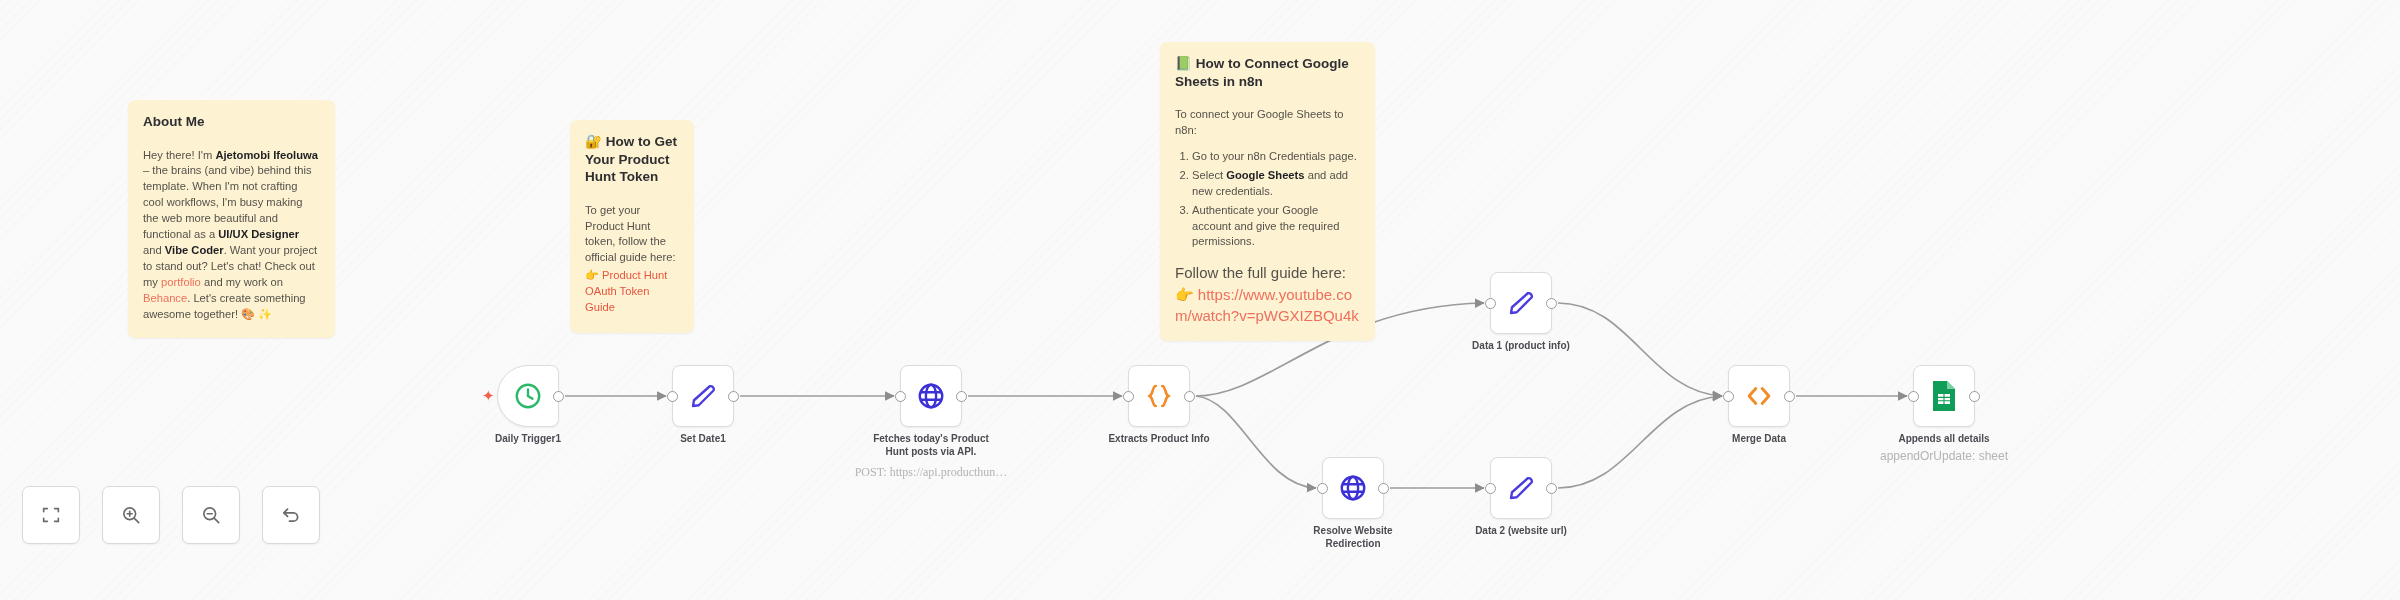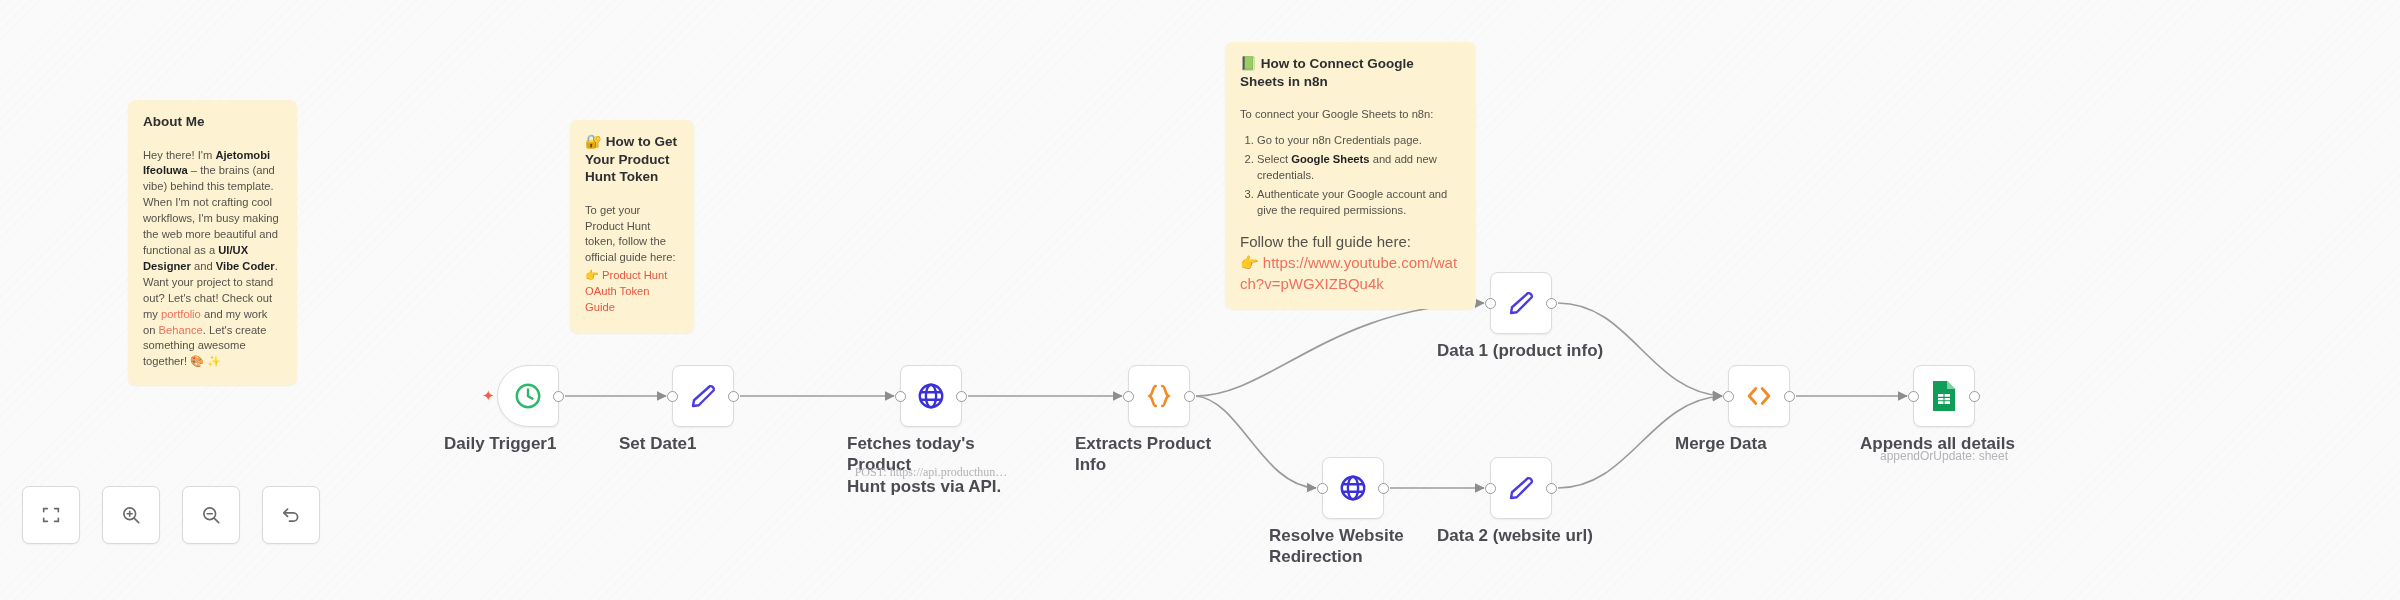--- a/index.html
+++ b/index.html
@@ -40,23 +40,23 @@
   .note-body { font-size: 11.2px; color: #55514a; }
   .note-body p { margin-bottom: 2px; }
   .note b { color: #1f1f23; font-weight: bold; }
   .lnk { color: #ef6f5c; }
   .lnk-strong { color: #e8553f; }
   .note ol { margin: 10px 0 0 17px; }
   .note ol li { margin-bottom: 3px; font-size: 11.2px; }
   .note-follow { margin-top: 12px; font-size: 15px; }
   .note-url { color: #ef6f5c; word-break: break-all; display: inline; }
 
-  #note-about   { left: 128px; top: 100px;  width: 169px; }
+  #note-about   { left: 128px; top: 100px;  width: 207px; }
   #note-token   { left: 570px; top: 120px;  width: 124px; }
-  #note-sheets  { left: 1225px; top: 42px;  width: 251px; }
+  #note-sheets  { left: 1160px; top: 42px;  width: 215px; }
 
   
   .node { position: absolute; }
   .node-box {
     width: 62px; height: 62px;
     background: #ffffff;
     border: 1px solid #dcdcdc;
     border-radius: 8px;
     display: flex; align-items: center; justify-content: center;
     box-shadow: 0 1px 2px rgba(0,0,0,0.06);
@@ -64,22 +64,22 @@
   }
   .node-box.trigger {
     border-top-left-radius: 32px;
     border-bottom-left-radius: 32px;
   }
   .node-label {
     position: absolute;
     top: 68px; left: 50%;
     transform: translateX(-50%);
     width: 168px;
-    text-align: left;
-    font-size: 17px;
+    text-align: center;
+    font-size: 10px;
     font-weight: bold;
     color: #4b4b52;
     line-height: 1.25;
     white-space: pre-line;
   }
   .node-sub {
     position: absolute;
     top: 68px; left: 50%;
     transform: translateX(-50%);
     width: 185px;

